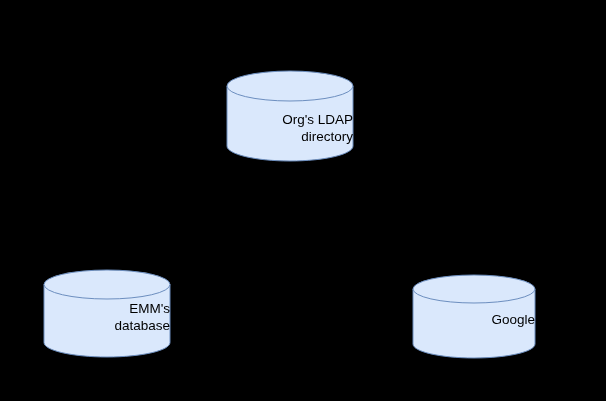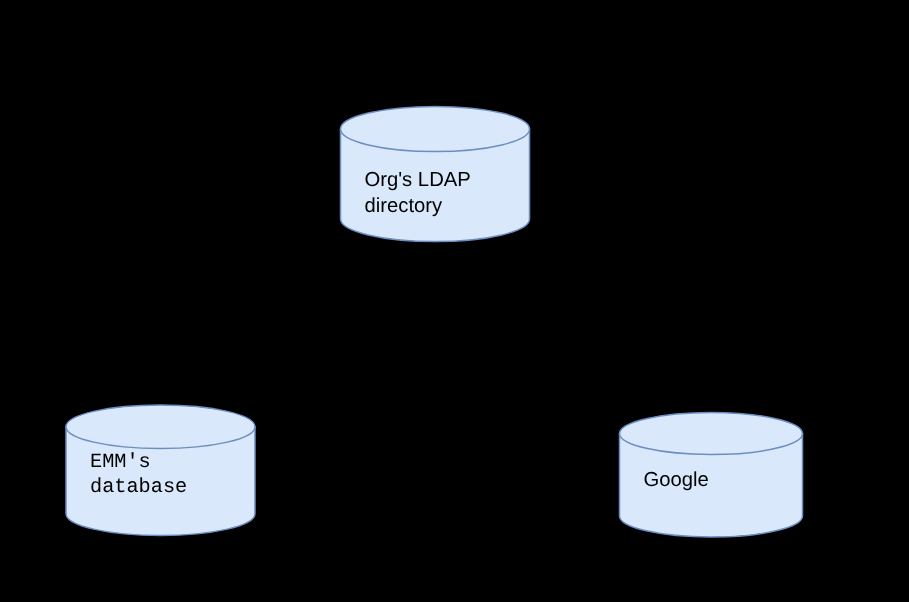--- a/index.html
+++ b/index.html
@@ -30,36 +30,35 @@
     display: block;
     position: absolute;
     left: 0;
     top: 0;
     overflow: visible;
   }
   .node-label {
     position: absolute;
     left: 0;
     width: 100%;
-    text-align: left;
+    text-align: right;
     color: #000000;
     font-family: "Liberation Sans", sans-serif;
     font-size: 13.5px;
     line-height: 17px;
     letter-spacing: 0px;
     white-space: pre-line;
     pointer-events: none;
-    margin-left: 16px;
     -webkit-font-smoothing: antialiased;
   }
   
   #node-ldap      { left: 227px; top: 71px;  width: 126px; height: 90px; }
   #node-ldap .node-label      { top: 40px; }
   #node-emm       { left: 44px;  top: 270px; width: 126px; height: 87px; }
-  #node-emm .node-label       { top: 30px; font-family: Liberation Mono, monospace; }
+  #node-emm .node-label       { top: 30px; }
   #node-google    { left: 413px; top: 275px; width: 122px; height: 84px; }
   #node-google .node-label    { top: 36px; }
 </style>
 </head>
 <body>
 
 <div id="canvas">
 
   <div class="node" id="node-ldap">
     <svg width="126" height="90" viewBox="0 0 126 90">

